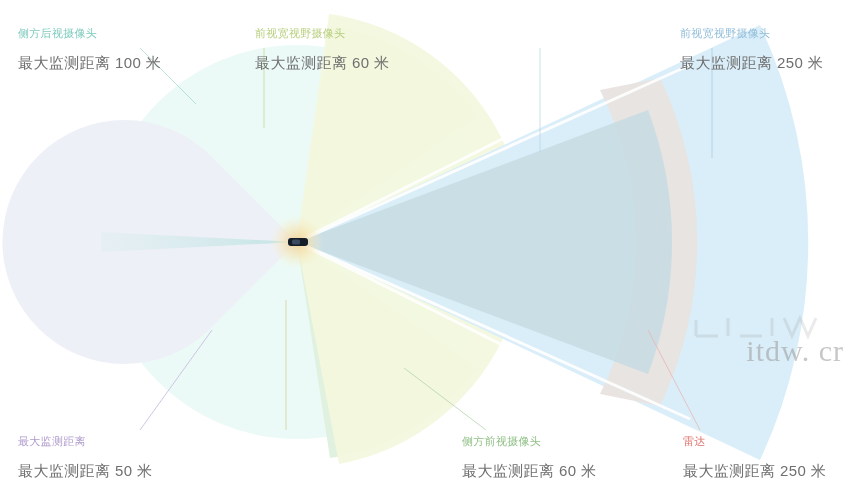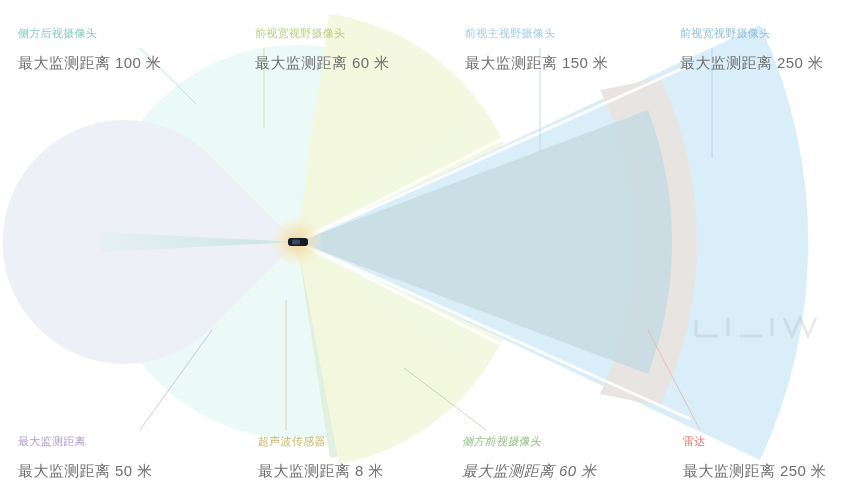--- a/index.html
+++ b/index.html
@@ -107,48 +107,41 @@
   <div class="lbl" style="left:18px;top:26px;">
     <div class="title" style="color:#7fcbbe">侧方后视摄像头</div>
     <div class="sub">最大监测距离 100 米</div>
   </div>
 
   <div class="lbl" style="left:255px;top:26px;">
     <div class="title" style="color:#b7cf7d">前视宽视野摄像头</div>
     <div class="sub">最大监测距离 60 米</div>
   </div>
 
-  <div class="lbl" style="left:465px;top:26px;">
-    <div class="title" style="color:#9ecbe8">前视主视野摄像头</div>
-    <div class="sub">最大监测距离 150 米</div>
-  </div>
 
   <div class="lbl" style="left:680px;top:26px;">
     <div class="title" style="color:#8fbcd8">前视宽视野摄像头</div>
     <div class="sub">最大监测距离 250 米</div>
   </div>
 
   <div class="lbl" style="left:18px;top:434px;">
     <div class="title" style="color:#b09ccd">最大监测距离</div>
     <div class="sub">最大监测距离 50 米</div>
   </div>
 
-  <div class="lbl" style="left:258px;top:434px;">
-    <div class="title" style="color:#c9b96a">超声波传感器</div>
-    <div class="sub">最大监测距离 8 米</div>
-  </div>
 
-  <div class="lbl" style="left:462px;top:434px;font-style:italic;">
+  <div class="lbl" style="left:462px;top:434px;">
     <div class="title" style="color:#8fbf84">侧方前视摄像头</div>
     <div class="sub">最大监测距离 60 米</div>
   </div>
 
   <div class="lbl" style="left:683px;top:434px;">
     <div class="title" style="color:#e0736f">雷达</div>
     <div class="sub">最大监测距离 250 米</div>
   </div>
 
   <svg class="wm-ghost" viewBox="0 0 150 34">
     <path d="M8 26 L30 26 M8 26 L8 10 M40 26 L40 8 M52 26 L74 26 M84 26 L84 8
              M96 8 L104 26 L112 8 L120 26 L128 8" stroke="#8e8e8e" stroke-width="3" fill="none"></path>
   </svg>
+  <div class="wm">itdw. cr</div>
 
 </div>
 
 </body></html>

